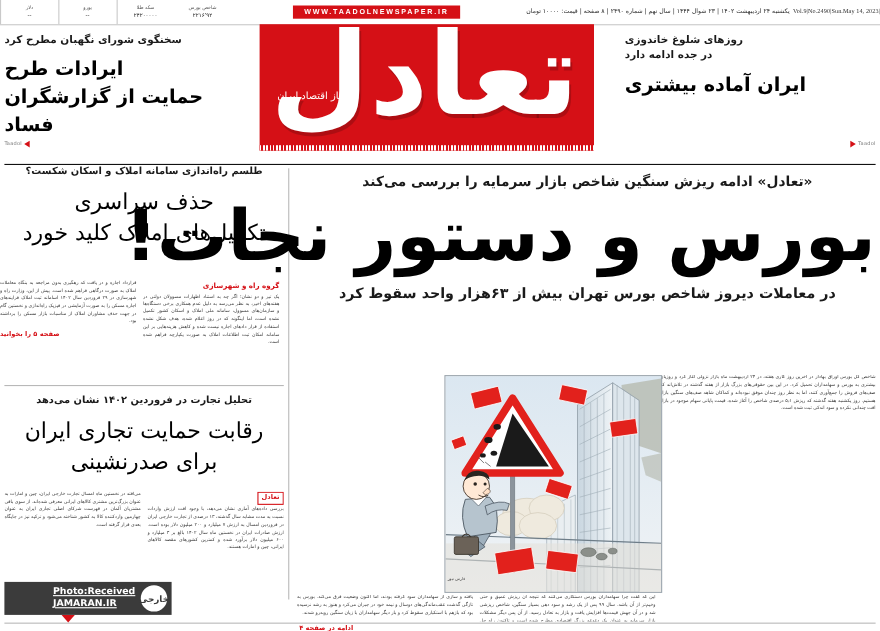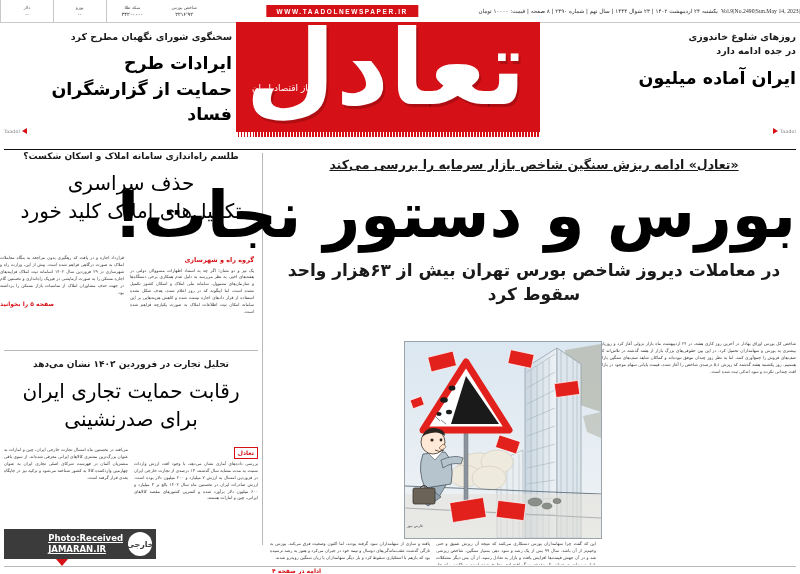--- a/index.html
+++ b/index.html
@@ -66,21 +66,21 @@
   .mh-sub{
     position:absolute;bottom:44px;left:16px;
     color:#fff;font-size:9px;white-space:nowrap;letter-spacing:.3px;
   }
   .mh-rule{
     position:absolute;bottom:0;left:0;width:304px;height:5px;
     background:repeating-linear-gradient(90deg,#fff 0 1.5px,#d51016 1.5px 3px);
   }
 
   
-  .teaser{position:absolute;top:30px;width:228px;text-align:right;}
+  .teaser{position:absolute;top:30px;width:228px;text-align:left;}
   .teaser.left{left:4px;}
   .teaser.right{right:4px;}
   .teaser .kick{font-size:9.5px;line-height:1.5;color:#1a1a1a;font-weight:bold;}
   .teaser .head{
     font-size:17.5px;line-height:1.45;color:#000;font-weight:bold;
     margin-top:7px;letter-spacing:-.2px;
   }
   .tag{
     position:absolute;top:128px;display:flex;align-items:center;gap:2px;
   }
@@ -94,26 +94,26 @@
   
   .hr-main{
     position:absolute;left:4px;width:792px;height:1px;background:#111;
   }
   .vr{position:absolute;width:1px;background:#b8b8b8;}
 
   
   .lead{
     position:absolute;top:156px;right:4px;width:524px;text-align:center;
   }
-  .lead .kick{font-size:12.5px;line-height:1.4;font-weight:bold;color:#1a1a1a;text-decoration:underline;}
+  .lead .kick{font-size:12.5px;line-height:1.4;font-weight:bold;color:#1a1a1a;}
   .lead .head{
     font-size:64px;line-height:1.12;font-weight:bold;color:#000;
     margin-top:6px;letter-spacing:-1px;white-space:nowrap;
   }
-  .lead .sub{font-size:17px;line-height:1.4;font-weight:bold;color:#1a1a1a;margin-top:8px;}
+  .lead .sub{font-size:13px;line-height:1.4;font-weight:bold;color:#1a1a1a;margin-top:8px;}
 
   
   .lstory{position:absolute;left:4px;width:254px;text-align:center;}
   .lstory .kick{font-size:9px;line-height:1.5;font-weight:bold;color:#1a1a1a;}
   .lstory .head{font-size:20px;line-height:1.42;font-weight:normal;color:#000;margin-top:5px;letter-spacing:-.3px;}
 
   
   .byline{font-size:6.5px;color:#d51016;font-weight:bold;text-align:right;margin-bottom:2px;}
   .byline.boxed{
     display:inline-block;border:1px solid #d51016;padding:0 3px;
@@ -208,21 +208,21 @@
     <span class="tri"></span>
     <span class="txt">Taadol</span>
   </div>
 
   <div class="teaser right">
     <div class="kick">
       <div>روزهای شلوغ خاندوزی</div>
       <div>در جده ادامه دارد</div>
     </div>
     <div class="head">
-      <div>ایران آماده میلیون</div>
+      <div>ایران آماده بیشتری</div>
     </div>
   </div>
   <div class="tag right">
     <span class="tri"></span>
     <span class="txt">Taadol</span>
   </div>
 
   <div class="hr-main" style="top:149px;"></div>
   <div class="vr" style="left:262px;top:153px;height:392px;"></div>
   <div class="hr-main" style="top:350px;left:4px;width:254px;background:#b8b8b8;"></div>

